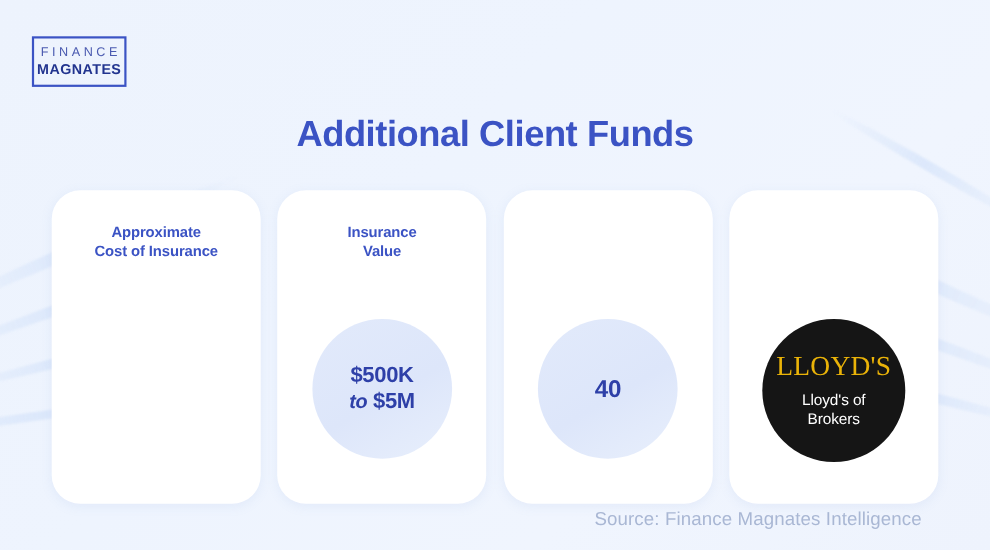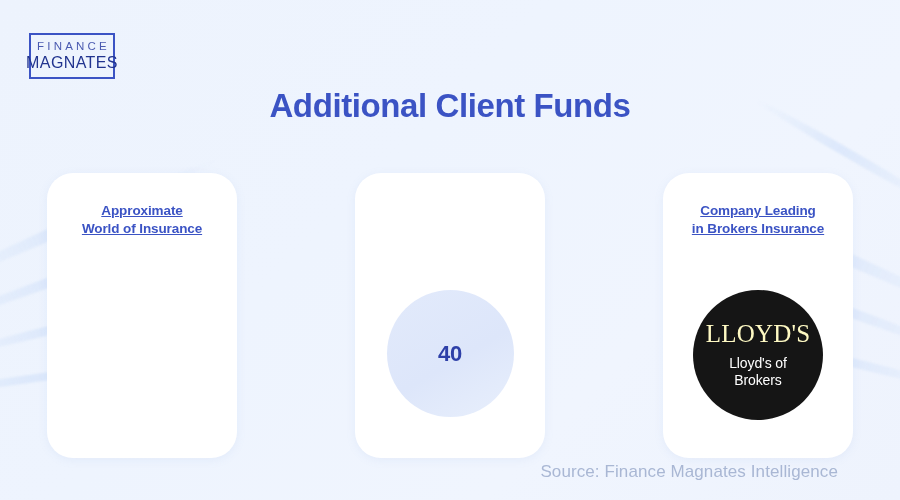--- a/index.html
+++ b/index.html
@@ -56,33 +56,33 @@
   }
   #logo .logo-top {
     font-size: 11.5px;
     letter-spacing: 3.2px;
     color: #4a5ab0;
     font-weight: 400;
     line-height: 1.25;
     padding-left: 3px;
   }
   #logo .logo-bottom {
-    font-size: 16px;
+    font-size: 13px;
     letter-spacing: 0.4px;
     color: #22348f;
-    font-weight: 400;
+    font-weight: 700;
     line-height: 1.25;
   }
 
   
   #title {
     position: absolute;
     left: 0;
     right: 0;
-    top: 64px;
+    top: 80px;
     text-align: center;
     color: #3b53c4;
     font-weight: 700;
     font-size: 33px;
     line-height: 1.22;
     letter-spacing: -0.4px;
   }
   #title .tline { display: block; }
 
   
@@ -109,21 +109,21 @@
   }
   .card-label {
     margin-top: 29px;
     color: #3b53c4;
     font-size: 13.5px;
     font-weight: 700;
     line-height: 1.35;
     text-align: center;
     letter-spacing: -0.1px;
   }
-  .card-label .lline { display: block; text-decoration: underline; }
+  .card-label .lline { display: block; }
 
   .circle-wrap {
     position: absolute;
     left: 0;
     right: 0;
     top: 117px;
     display: flex;
     justify-content: center;
   }
   .circle {
@@ -153,21 +153,21 @@
   }
 
   
   .circle.lloyds {
     background: #151515;
     width: 130px;
     height: 130px;
   }
   .lloyds-word {
     font-family: "Liberation Serif", serif;
-    color: #fef9c3;
+    color: #eab308;
     font-size: 25px;
     font-weight: 400;
     letter-spacing: 0.2px;
     line-height: 1;
     margin-bottom: 9px;
   }
   .lloyds-sub {
     color: #ffffff;
     font-size: 14px;
     font-weight: 400;
@@ -208,40 +208,50 @@
 
   <h1 id="title">
     <span class="tline">Additional Client Funds</span>
   </h1>
 
   <div id="cards">
 
     <div class="card">
       <div class="card-label">
         <span class="lline">Approximate</span>
-        <span class="lline">World of Insurance</span>
-      </div>
-    </div>
-
+        <span class="lline">Cost of Insurance</span>
+      </div>
+    </div>
+
+    <div class="card">
+      <div class="card-label">
+        <span class="lline">Insurance</span>
+        <span class="lline">Value</span>
+      </div>
+      <div class="circle-wrap">
+        <div class="circle">
+          <div class="circle-value small">
+            <span class="vline">$500K</span>
+            <span class="vline"><span class="ital">to</span> <span>$5M</span></span>
+          </div>
+        </div>
+      </div>
+    </div>
 
     <div class="card">
       <div class="circle-wrap">
         <div class="circle">
           <div class="circle-value">
             <span class="vline">40</span>
           </div>
         </div>
       </div>
     </div>
 
     <div class="card">
-      <div class="card-label">
-        <span class="lline">Company Leading</span>
-        <span class="lline">in Brokers Insurance</span>
-      </div>
       <div class="circle-wrap">
         <div class="circle lloyds">
           <div class="lloyds-word">LLOYD'S</div>
           <div class="lloyds-sub">
             <span class="sline">Lloyd's of</span>
             <span class="sline">Brokers</span>
           </div>
         </div>
       </div>
     </div>

